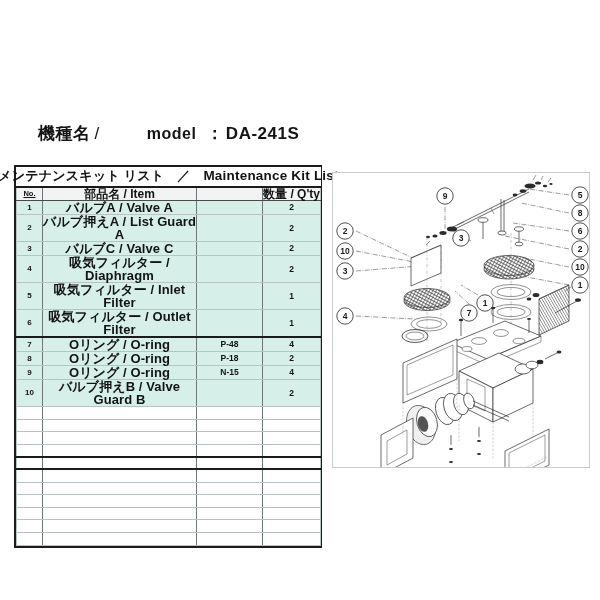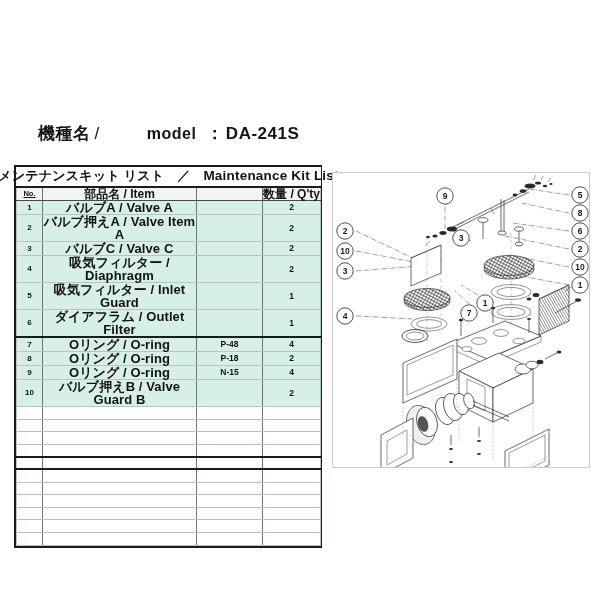--- a/index.html
+++ b/index.html
@@ -158,45 +158,45 @@
       </tr>
 
     <tr class="drow">
           <td class="c-no-cell vdiv-r">1</td>
           <td class="c-item-cell vdiv-r">バルブA / Valve A</td>
           <td class="c-pn-cell vdiv-r"></td>
           <td class="c-qty-cell">2</td>
         </tr>
         <tr class="drow">
           <td class="c-no-cell vdiv-r">2</td>
-          <td class="c-item-cell vdiv-r">バルブ押えA / Valve Item A</td>
+          <td class="c-item-cell vdiv-r">バルブ押えA / List Guard A</td>
           <td class="c-pn-cell vdiv-r"></td>
           <td class="c-qty-cell">2</td>
         </tr>
         <tr class="drow">
           <td class="c-no-cell vdiv-r">3</td>
           <td class="c-item-cell vdiv-r">バルブC / Valve C</td>
           <td class="c-pn-cell vdiv-r"></td>
           <td class="c-qty-cell">2</td>
         </tr>
         <tr class="drow">
           <td class="c-no-cell vdiv-r">4</td>
           <td class="c-item-cell vdiv-r">吸気フィルター / Diaphragm</td>
           <td class="c-pn-cell vdiv-r"></td>
           <td class="c-qty-cell">2</td>
         </tr>
         <tr class="drow">
           <td class="c-no-cell vdiv-r">5</td>
-          <td class="c-item-cell vdiv-r">吸気フィルター / Inlet Guard</td>
+          <td class="c-item-cell vdiv-r">吸気フィルター / Inlet Filter</td>
           <td class="c-pn-cell vdiv-r"></td>
           <td class="c-qty-cell">1</td>
         </tr>
         <tr class="drow thick-bottom">
           <td class="c-no-cell vdiv-r">6</td>
-          <td class="c-item-cell vdiv-r">ダイアフラム / Outlet Filter</td>
+          <td class="c-item-cell vdiv-r">吸気フィルター / Outlet Filter</td>
           <td class="c-pn-cell vdiv-r"></td>
           <td class="c-qty-cell">1</td>
         </tr>
         <tr class="drow">
           <td class="c-no-cell vdiv-r">7</td>
           <td class="c-item-cell vdiv-r">Oリング / O-ring</td>
           <td class="c-pn-cell vdiv-r">P-48</td>
           <td class="c-qty-cell">4</td>
         </tr>
         <tr class="drow">

